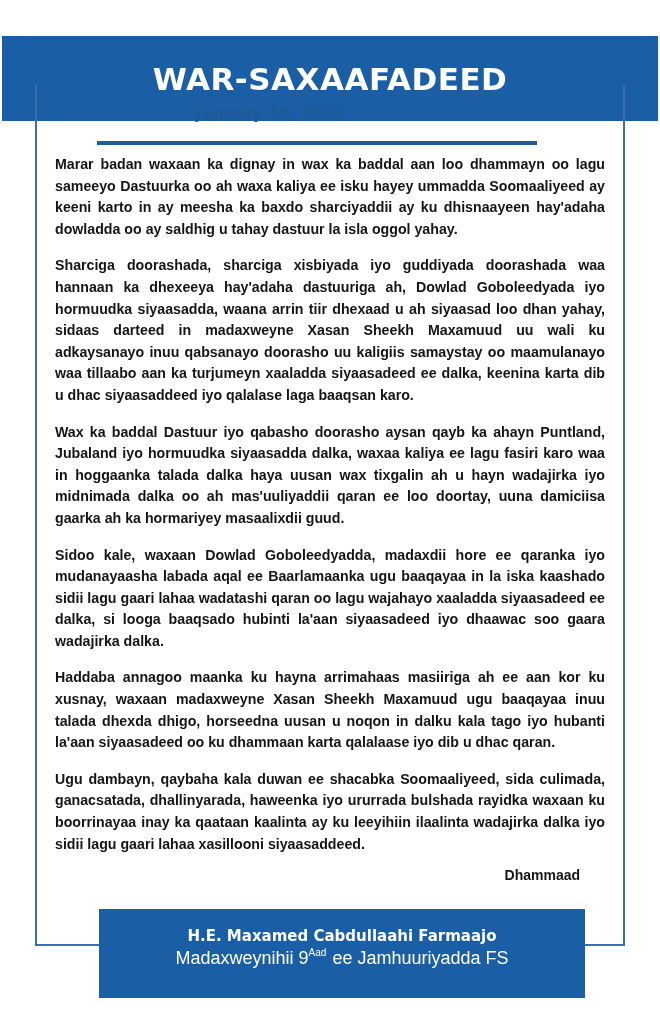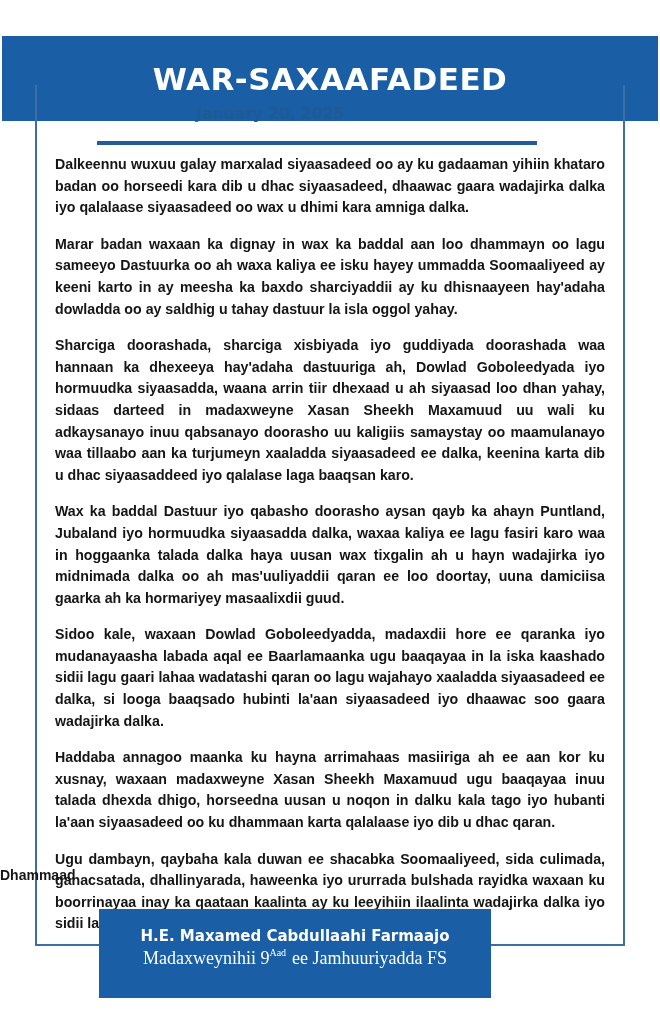--- a/index.html
+++ b/index.html
@@ -33,49 +33,48 @@
     background: #1f5c99;
   }
   .content {
     position: absolute; left: 55px; top: 154px; width: 550px;
   }
   .para {
     margin: 0 0 15px 0; font-size: 14.2px; line-height: 21.6px; font-weight: bold;
     text-align: justify; color: #151515; font-family: "Liberation Sans", sans-serif;
   }
   .signoff {
-    position: absolute; left: 0; width: 644px; top: 867px; text-align: left;
+    position: absolute; left: 0; width: 580px; top: 867px; text-align: right;
     font-weight: bold; font-size: 14px; color: #151515;
   }
   .footer-box {
-    position: absolute; left: 99px; top: 909px; width: 392px; height: 89px;
+    position: absolute; left: 99px; top: 909px; width: 486px; height: 89px;
     background: #1a5ea6; color: #ffffff; text-align: center;
   }
   .footer-name {
     margin-top: 18px; font-family: "DejaVu Sans", sans-serif; font-weight: bold; font-size: 15px;
   }
   .footer-title {
-    margin-top: 2px; font-family: Liberation Serif, serif; font-size: 18px;
+    margin-top: 2px; font-family: Liberation Sans, sans-serif; font-size: 18px;
   }
   .footer-title sup { font-size: 10px; vertical-align: 8px; margin-right: 6px; }
 </style>
 </head>
 <body>
 
 <div class="banner">
   <div class="banner-title">WAR-SAXAAFADEED</div>
 </div>
 
 <div class="frame"></div>
 
 <div class="date">January 20, 2025</div>
 <div class="divider"></div>
 
 <div class="content">
-  <p class="para">Dalkeennu wuxuu galay marxalad siyaasadeed oo ay ku gadaaman yihiin khataro badan oo horseedi kara dib u dhac siyaasadeed, dhaawac gaara wadajirka dalka iyo qalalaase siyaasadeed oo wax u dhimi kara amniga dalka.</p>
   <p class="para">Marar badan waxaan ka dignay in wax ka baddal aan loo dhammayn oo lagu sameeyo Dastuurka oo ah waxa kaliya ee isku hayey ummadda Soomaaliyeed ay keeni karto in ay meesha ka baxdo sharciyaddii ay ku dhisnaayeen hay'adaha dowladda oo ay saldhig u tahay dastuur la isla oggol yahay.</p>
   <p class="para">Sharciga doorashada, sharciga xisbiyada iyo guddiyada doorashada waa hannaan ka dhexeeya hay'adaha dastuuriga ah, Dowlad Goboleedyada iyo hormuudka siyaasadda, waana arrin tiir dhexaad u ah siyaasad loo dhan yahay, sidaas darteed in madaxweyne Xasan Sheekh Maxamuud uu wali ku adkaysanayo inuu qabsanayo doorasho uu kaligiis samaystay oo maamulanayo waa tillaabo aan ka turjumeyn xaaladda siyaasadeed ee dalka, keenina karta dib u dhac siyaasaddeed iyo qalalase laga baaqsan karo.</p>
   <p class="para">Wax ka baddal Dastuur iyo qabasho doorasho aysan qayb ka ahayn Puntland, Jubaland iyo hormuudka siyaasadda dalka, waxaa kaliya ee lagu fasiri karo waa in hoggaanka talada dalka haya uusan wax tixgalin ah u hayn wadajirka iyo midnimada dalka oo ah mas'uuliyaddii qaran ee loo doortay, uuna damiciisa gaarka ah ka hormariyey masaalixdii guud.</p>
   <p class="para">Sidoo kale, waxaan Dowlad Goboleedyadda, madaxdii hore ee qaranka iyo mudanayaasha labada aqal ee Baarlamaanka ugu baaqayaa in la iska kaashado sidii lagu gaari lahaa wadatashi qaran oo lagu wajahayo xaaladda siyaasadeed ee dalka, si looga baaqsado hubinti la'aan siyaasadeed iyo dhaawac soo gaara wadajirka dalka.</p>
   <p class="para">Haddaba annagoo maanka ku hayna arrimahaas masiiriga ah ee aan kor ku xusnay, waxaan madaxweyne Xasan Sheekh Maxamuud ugu baaqayaa inuu talada dhexda dhigo, horseedna uusan u noqon in dalku kala tago iyo hubanti la'aan siyaasadeed oo ku dhammaan karta qalalaase iyo dib u dhac qaran.</p>
   <p class="para">Ugu dambayn, qaybaha kala duwan ee shacabka Soomaaliyeed, sida  culimada, ganacsatada, dhallinyarada, haweenka iyo ururrada bulshada rayidka waxaan ku boorrinayaa inay ka qaataan kaalinta ay ku leeyihiin ilaalinta wadajirka dalka iyo sidii lagu gaari lahaa xasillooni siyaasaddeed.</p>
 </div>
 
 <div class="signoff">Dhammaad</div>
 

